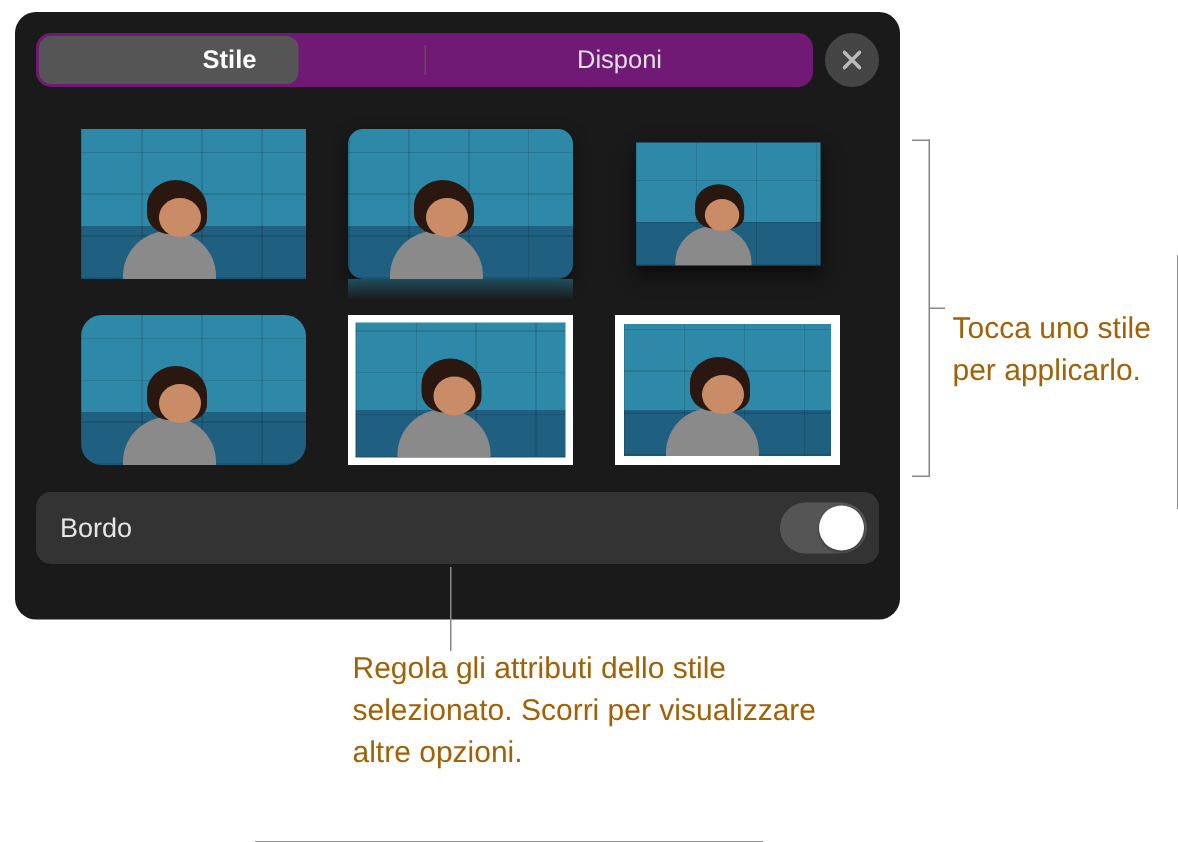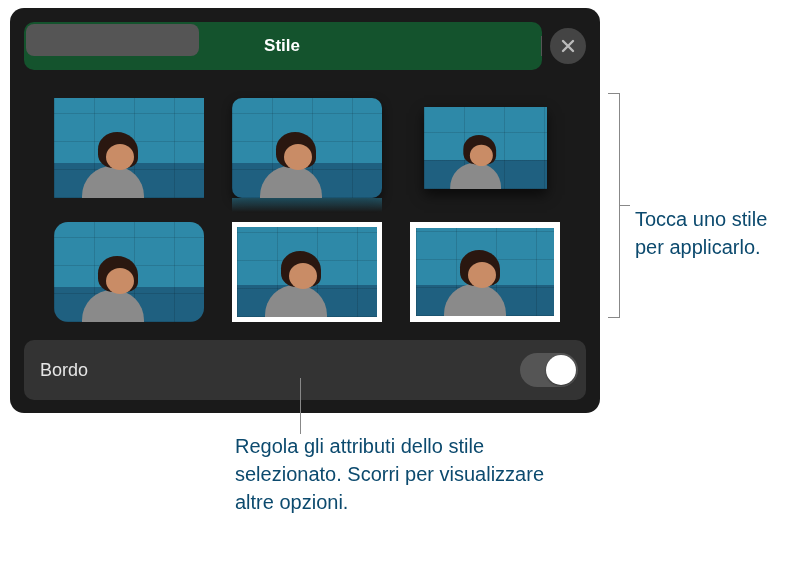--- a/index.html
+++ b/index.html
@@ -22,23 +22,23 @@
     }
     .header {
       display: flex;
       align-items: center;
       padding: 14px 14px 0 14px;
       gap: 8px;
     }
     .segmented {
       flex: 1;
       display: flex;
-      background: #14532d;
+      background: #701a75;
       border-radius: 10px;
-      height: 48px;
+      height: 36px;
       align-items: center;
       position: relative;
     }
     .seg-item {
       flex: 1;
       text-align: center;
       color: #e0e0e0;
       font-size: 17px;
       line-height: 36px;
       cursor: pointer;
@@ -159,21 +159,21 @@
       content:"";
       position:absolute;
       left:0; right:0; bottom:-14px; height:14px;
       background: linear-gradient(to bottom, rgba(46,137,168,0.5), transparent);
     }
     
     .row-control {
       margin: 8px 14px 14px 14px;
       background: #333;
       border-radius: 10px;
-      height: 60px;
+      height: 48px;
       display: flex;
       align-items: center;
       justify-content: space-between;
       padding: 0 8px 0 16px;
     }
     .row-control .label {
       color: #e6e6e6;
       font-size: 18px;
     }
     .switch {
@@ -192,21 +192,21 @@
       height: 30px;
       background: #fff;
       border-radius: 50%;
       box-shadow: 0 1px 2px rgba(0,0,0,0.4);
     }
     
     
     .callout {
       position: absolute;
       font-size: 20px;
-      color: #0c4a6e;
+      color: #a16207;
       line-height: 1.4;
     }
     .callout.right {
       left: 635px;
       top: 205px;
       width: 145px;
     }
     .callout.bottom {
       left: 235px;
       top: 432px;
@@ -226,20 +226,21 @@
 </head>
 <body>
 
 <div class="panel">
   <div class="header">
     <div class="segmented">
       <div class="seg-pill"></div>
       <div class="seg-item selected"><span>Stile</span></div>
       <div class="seg-divider" style="visibility:hidden"></div>
       <div class="seg-divider"></div>
+      <div class="seg-item"><span>Disponi</span></div>
     </div>
     <div class="close-btn">
       <svg viewBox="0 0 16 16">
           <path d="M3 3 L13 13 M13 3 L3 13" stroke="#bbb" stroke-width="2.4" stroke-linecap="round" fill="none"></path>
         </svg>
     </div>
   </div>
 
   <div class="grid">
     <div class="thumb v1">

